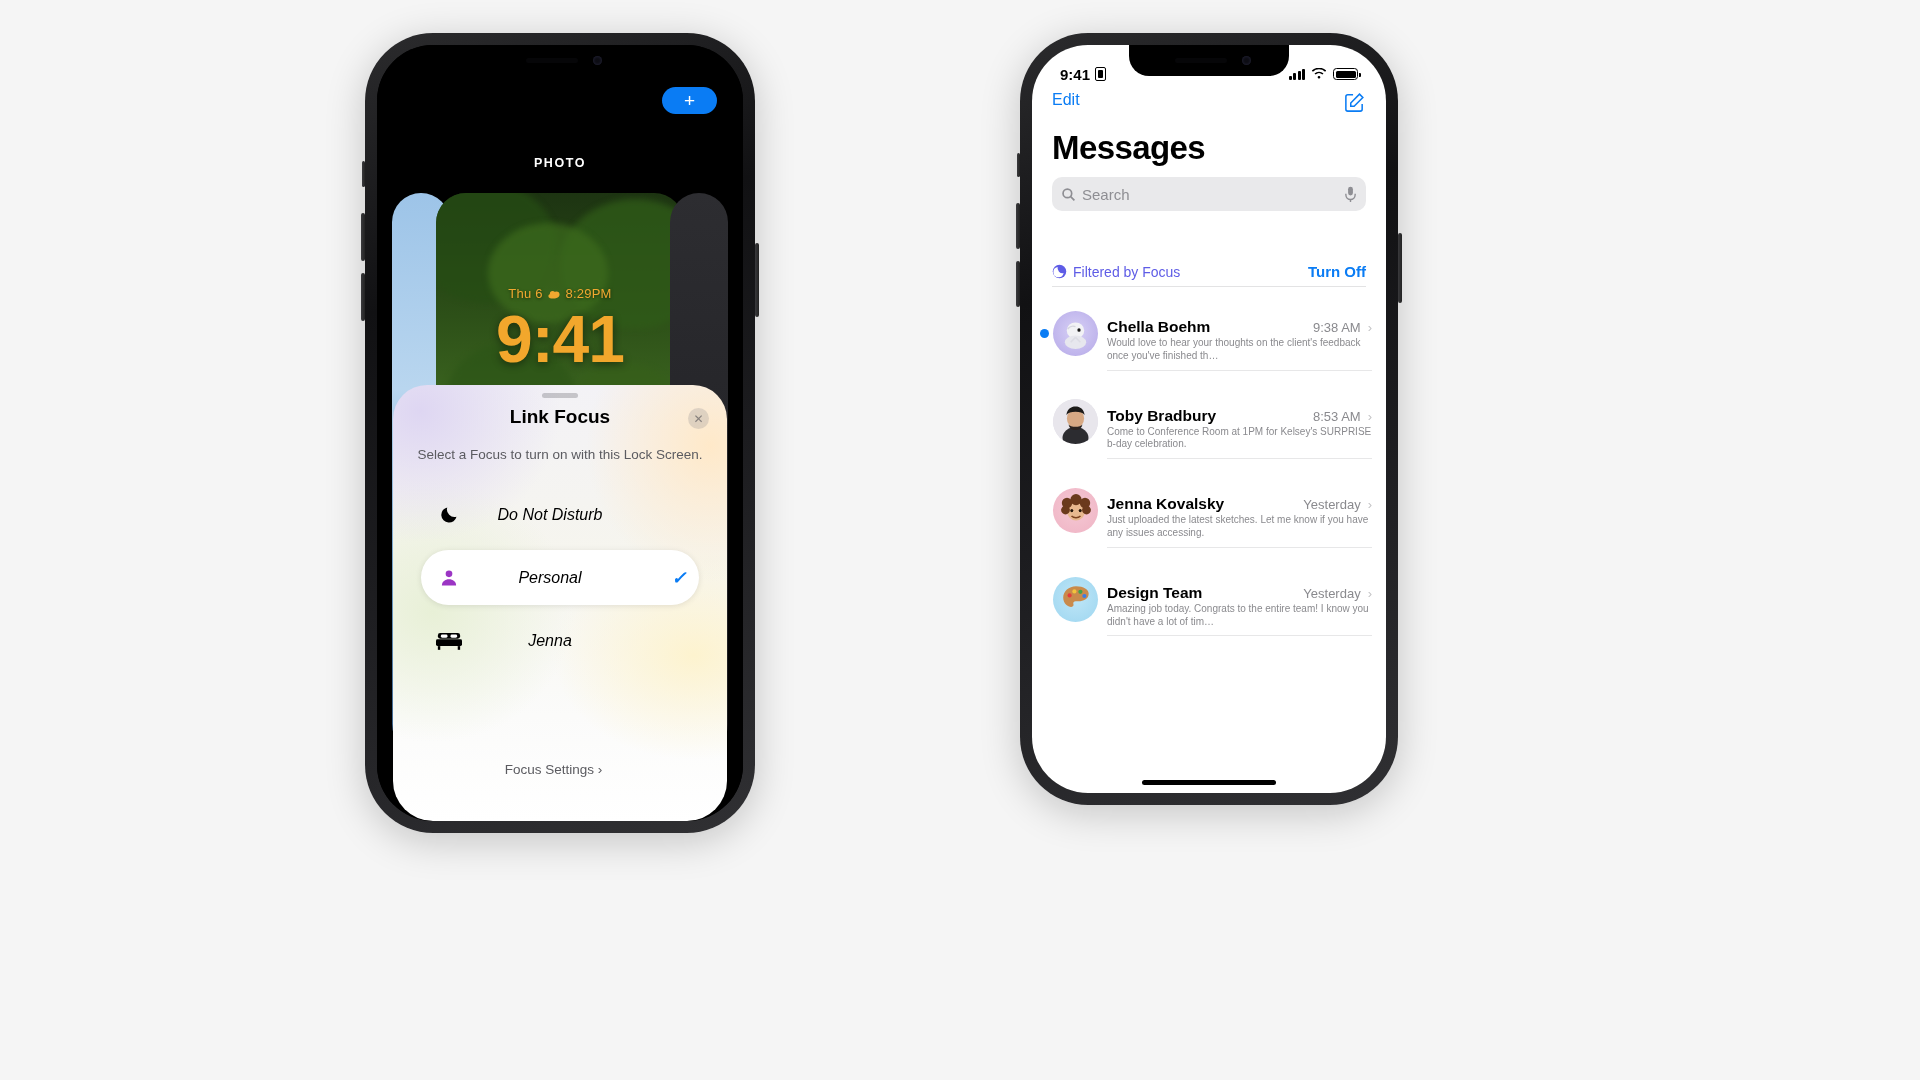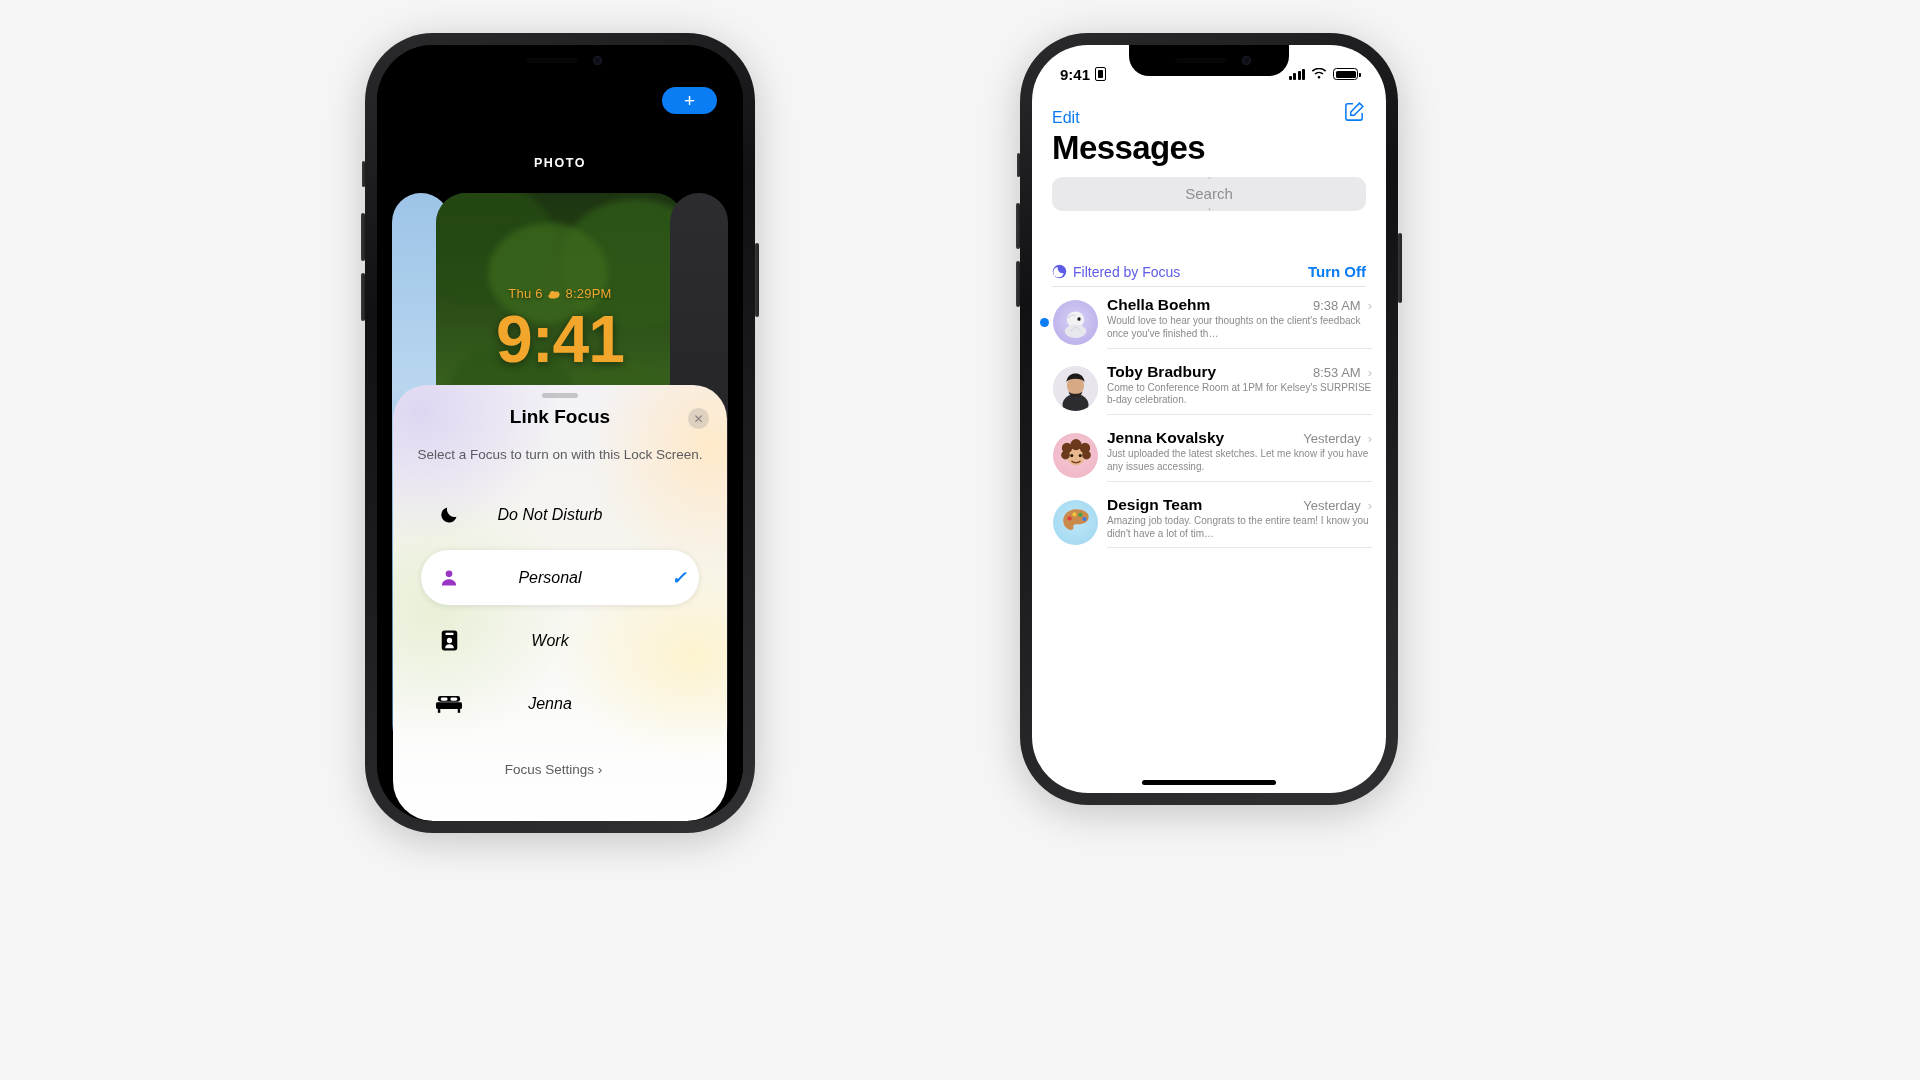--- a/index.html
+++ b/index.html
@@ -183,28 +183,28 @@
   .battery { width: 25px; height: 12px; border: 1.4px solid #000; border-radius: 3.5px;
              position: relative; padding:1.5px;}
   .battery:after { content:""; position:absolute; right:-3.5px; top:3.5px; width:2px; height:4px;
                    background:#000; border-radius:0 1px 1px 0;}
   .battery i { display:block; width: 100%; height:100%; background:#000; border-radius:1.5px; }
   .sim-icon { width: 11px; height: 14px; border: 1.6px solid #000; border-radius: 2px;
               position: relative; display:inline-block; }
   .sim-icon:before { content:""; position:absolute; inset: 2px; background:#000; border-radius:1px;}
 
   .msg-navbar { position: absolute; top: 46px; left: 0; right: 0; padding: 0 20px; }
-  .nav-top { display: flex; align-items: flex-end; height: 36px; }
+  .nav-top { display: flex; align-items: flex-start; height: 36px; }
   .edit-btn { color: #0a7cf4; font-size: 16px; }
   .compose-btn { margin-left: auto; color: #0a7cf4; }
   .msg-title { font-size: 33px; font-weight: 700; color: #000; letter-spacing:-.6px; margin-top: 2px;}
   .search-bar {
     margin-top: 10px; height: 34px; border-radius: 10px;
     background: #e9e9eb; display: flex; align-items: center; padding: 0 9px;
-    gap: 6px; color: #8e8e93; flex-direction: column;
+    gap: 6px; color: #8e8e93;
   }
   .search-placeholder { font-size: 15px; flex: 1; }
   .filter-row {
     position: absolute; top: 212px; left: 20px; right: 20px;
     display: flex; align-items: center; height: 30px;
     border-bottom: 1px solid rgba(60,60,67,.14);
   }
   .filter-left { display: flex; align-items: center; gap: 6px; color: #5e5ce6; font-size: 14px; }
   .turn-off { margin-left: auto; color: #0a7cf4; font-size: 15px; font-weight: 600; }
   .conv-list { position: absolute; top: 244px; left: 0; right: 0; }
@@ -217,21 +217,21 @@
   .avatar {
     width: 45px; height: 45px; border-radius: 50%; flex: 0 0 auto;
     align-self: center; margin-right: 9px;
     display: flex; align-items: center; justify-content: center;
     font-size: 23px; overflow: hidden; position: relative;
   }
   .av-memoji { background: radial-gradient(circle at 50% 45%, #d7d0f5 0%, #bfb4ec 70%, #a99ddf 100%); }
   .av-photo  { background: radial-gradient(circle at 50% 40%, #eceaf0 0%, #dcd9e3 100%); }
   .av-jenna  { background: radial-gradient(circle at 50% 45%, #f5c9d4 0%, #efb3c4 100%); }
   .av-team   { background: radial-gradient(circle at 50% 45%, #bfe6f7 0%, #9dd6f0 100%); }
-  .conv-body { flex: 1; min-width: 0; border-bottom: 1px solid rgba(60,60,67,.12); padding-bottom: 7px; }
+  .conv-body { flex: 1; min-width: 0; border-bottom: 1px solid rgba(60,60,67,.12); padding-bottom: 7px; margin-top: 22px; }
   .conv-head { display: flex; align-items: baseline; }
   .conv-name { font-size: 15.5px; font-weight: 700; color: #000; }
   .conv-time { margin-left: auto; font-size: 13px; color: #8a8a8e; white-space: nowrap; }
   .conv-chev { font-size: 13px; color: #c4c4c6; margin-left: 7px; }
   .conv-prev {
     font-size: 10px; color: #8a8a8e; line-height: 1.28; margin-top: 1px;
     display: -webkit-box; -webkit-line-clamp: 2; -webkit-box-orient: vertical; overflow: hidden;
   }
   .home-indicator {
     position: absolute; bottom: 8px; left: 50%; transform: translateX(-50%);
@@ -336,32 +336,20 @@
               <span class="focus-icon purple">
                 <svg width="20" height="20" viewBox="0 0 24 24">
                   <circle cx="12" cy="7" r="4" fill="#9b35c4"></circle>
                   <path d="M3.5 21c0-4.7 3.8-7.5 8.5-7.5s8.5 2.8 8.5 7.5z" fill="#9b35c4"></path>
                 </svg>
               </span>
               <span class="focus-label">Personal</span>
               <span class="focus-check">✓</span>
             </div>
 
-            <div class="focus-row">
-              <span class="focus-icon">
-                <svg width="17" height="21" viewBox="0 0 18 23">
-                  <rect x="0.5" y="0.5" width="17" height="22" rx="3" fill="#000"></rect>
-                  <rect x="4.5" y="3" width="9" height="2.6" rx="1.1" fill="#fff"></rect>
-                  <circle cx="9" cy="11.5" r="2.9" fill="#fff"></circle>
-                  <path d="M4.2 20c0-2.8 2.1-4.3 4.8-4.3s4.8 1.5 4.8 4.3z" fill="#fff"></path>
-                </svg>
-              </span>
-              <span class="focus-label">Work</span>
-              <span class="focus-check"></span>
-            </div>
 
             <div class="focus-row">
               <span class="focus-icon">
                 <svg width="26" height="18" viewBox="0 0 28 19">
                   <rect x="2" y="1" width="24" height="6" rx="2.6" fill="#000"></rect>
                   <rect x="0" y="7.5" width="28" height="7.5" rx="1.6" fill="#000"></rect>
                   <rect x="2" y="15" width="2.6" height="4" fill="#000"></rect>
                   <rect x="23.4" y="15" width="2.6" height="4" fill="#000"></rect>
                   <rect x="5.2" y="2.6" width="7.2" height="3.4" rx="1.5" fill="#fff"></rect>
                   <rect x="15.6" y="2.6" width="7.2" height="3.4" rx="1.5" fill="#fff"></rect>

